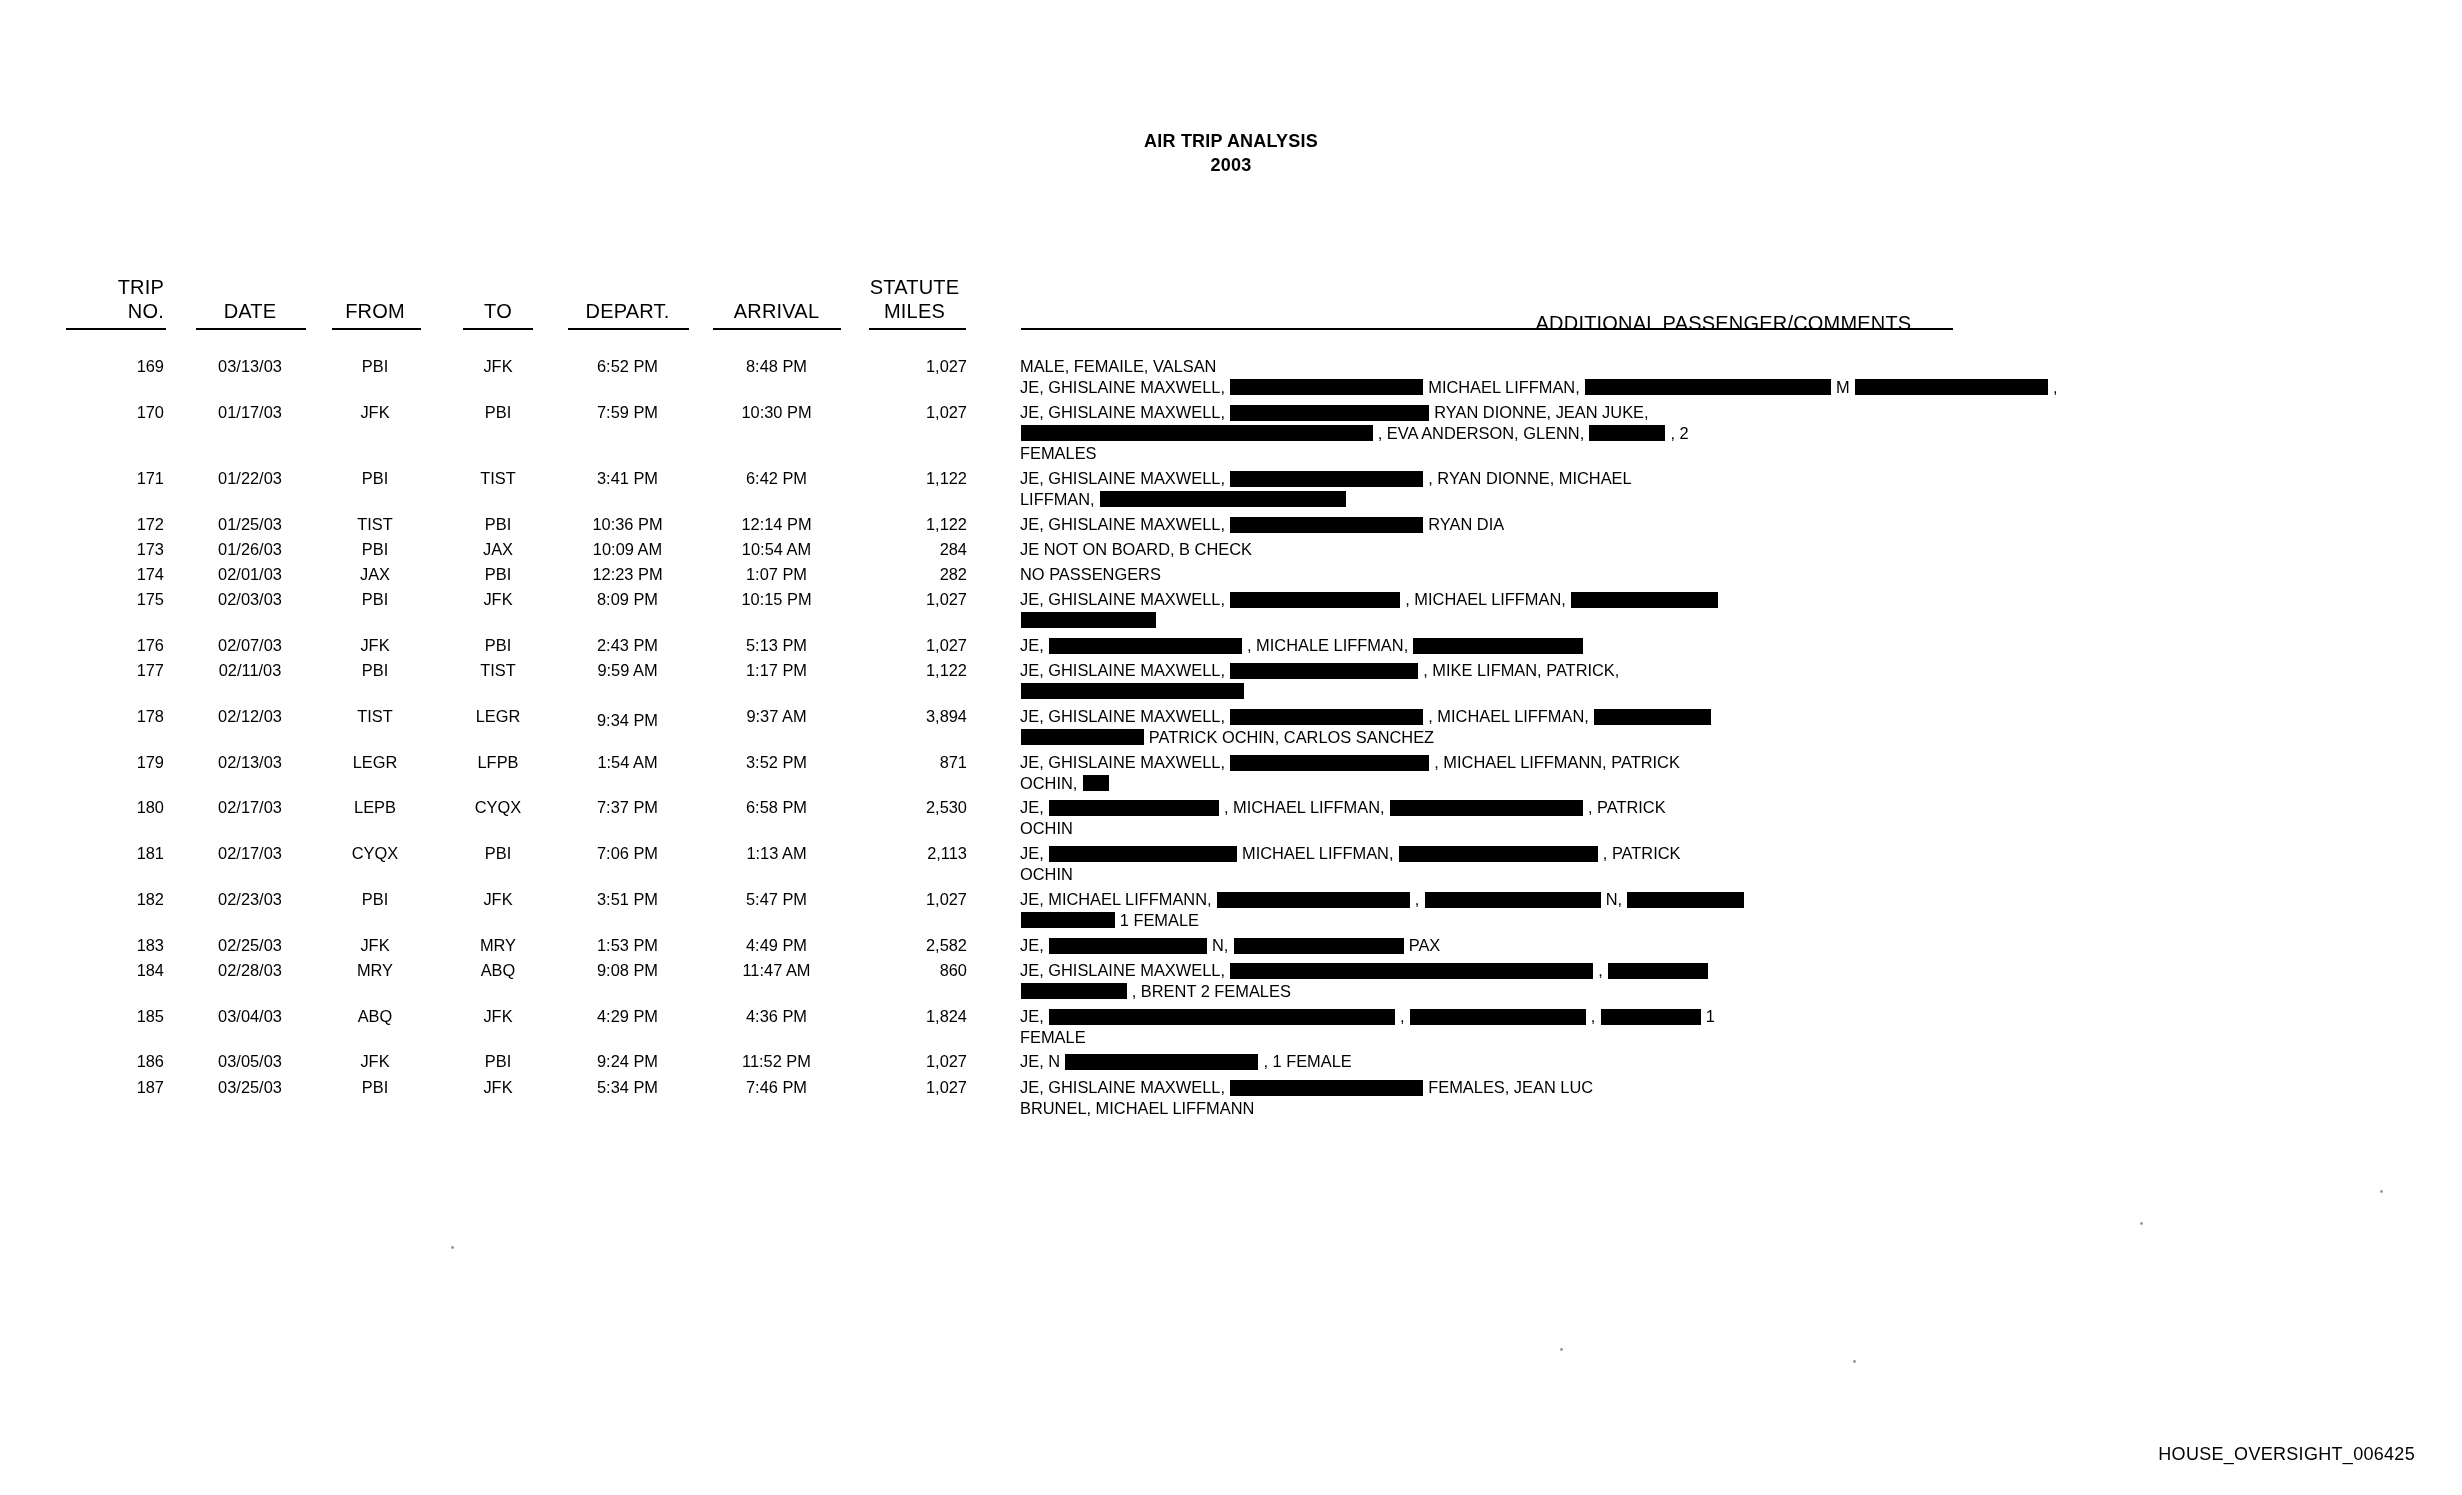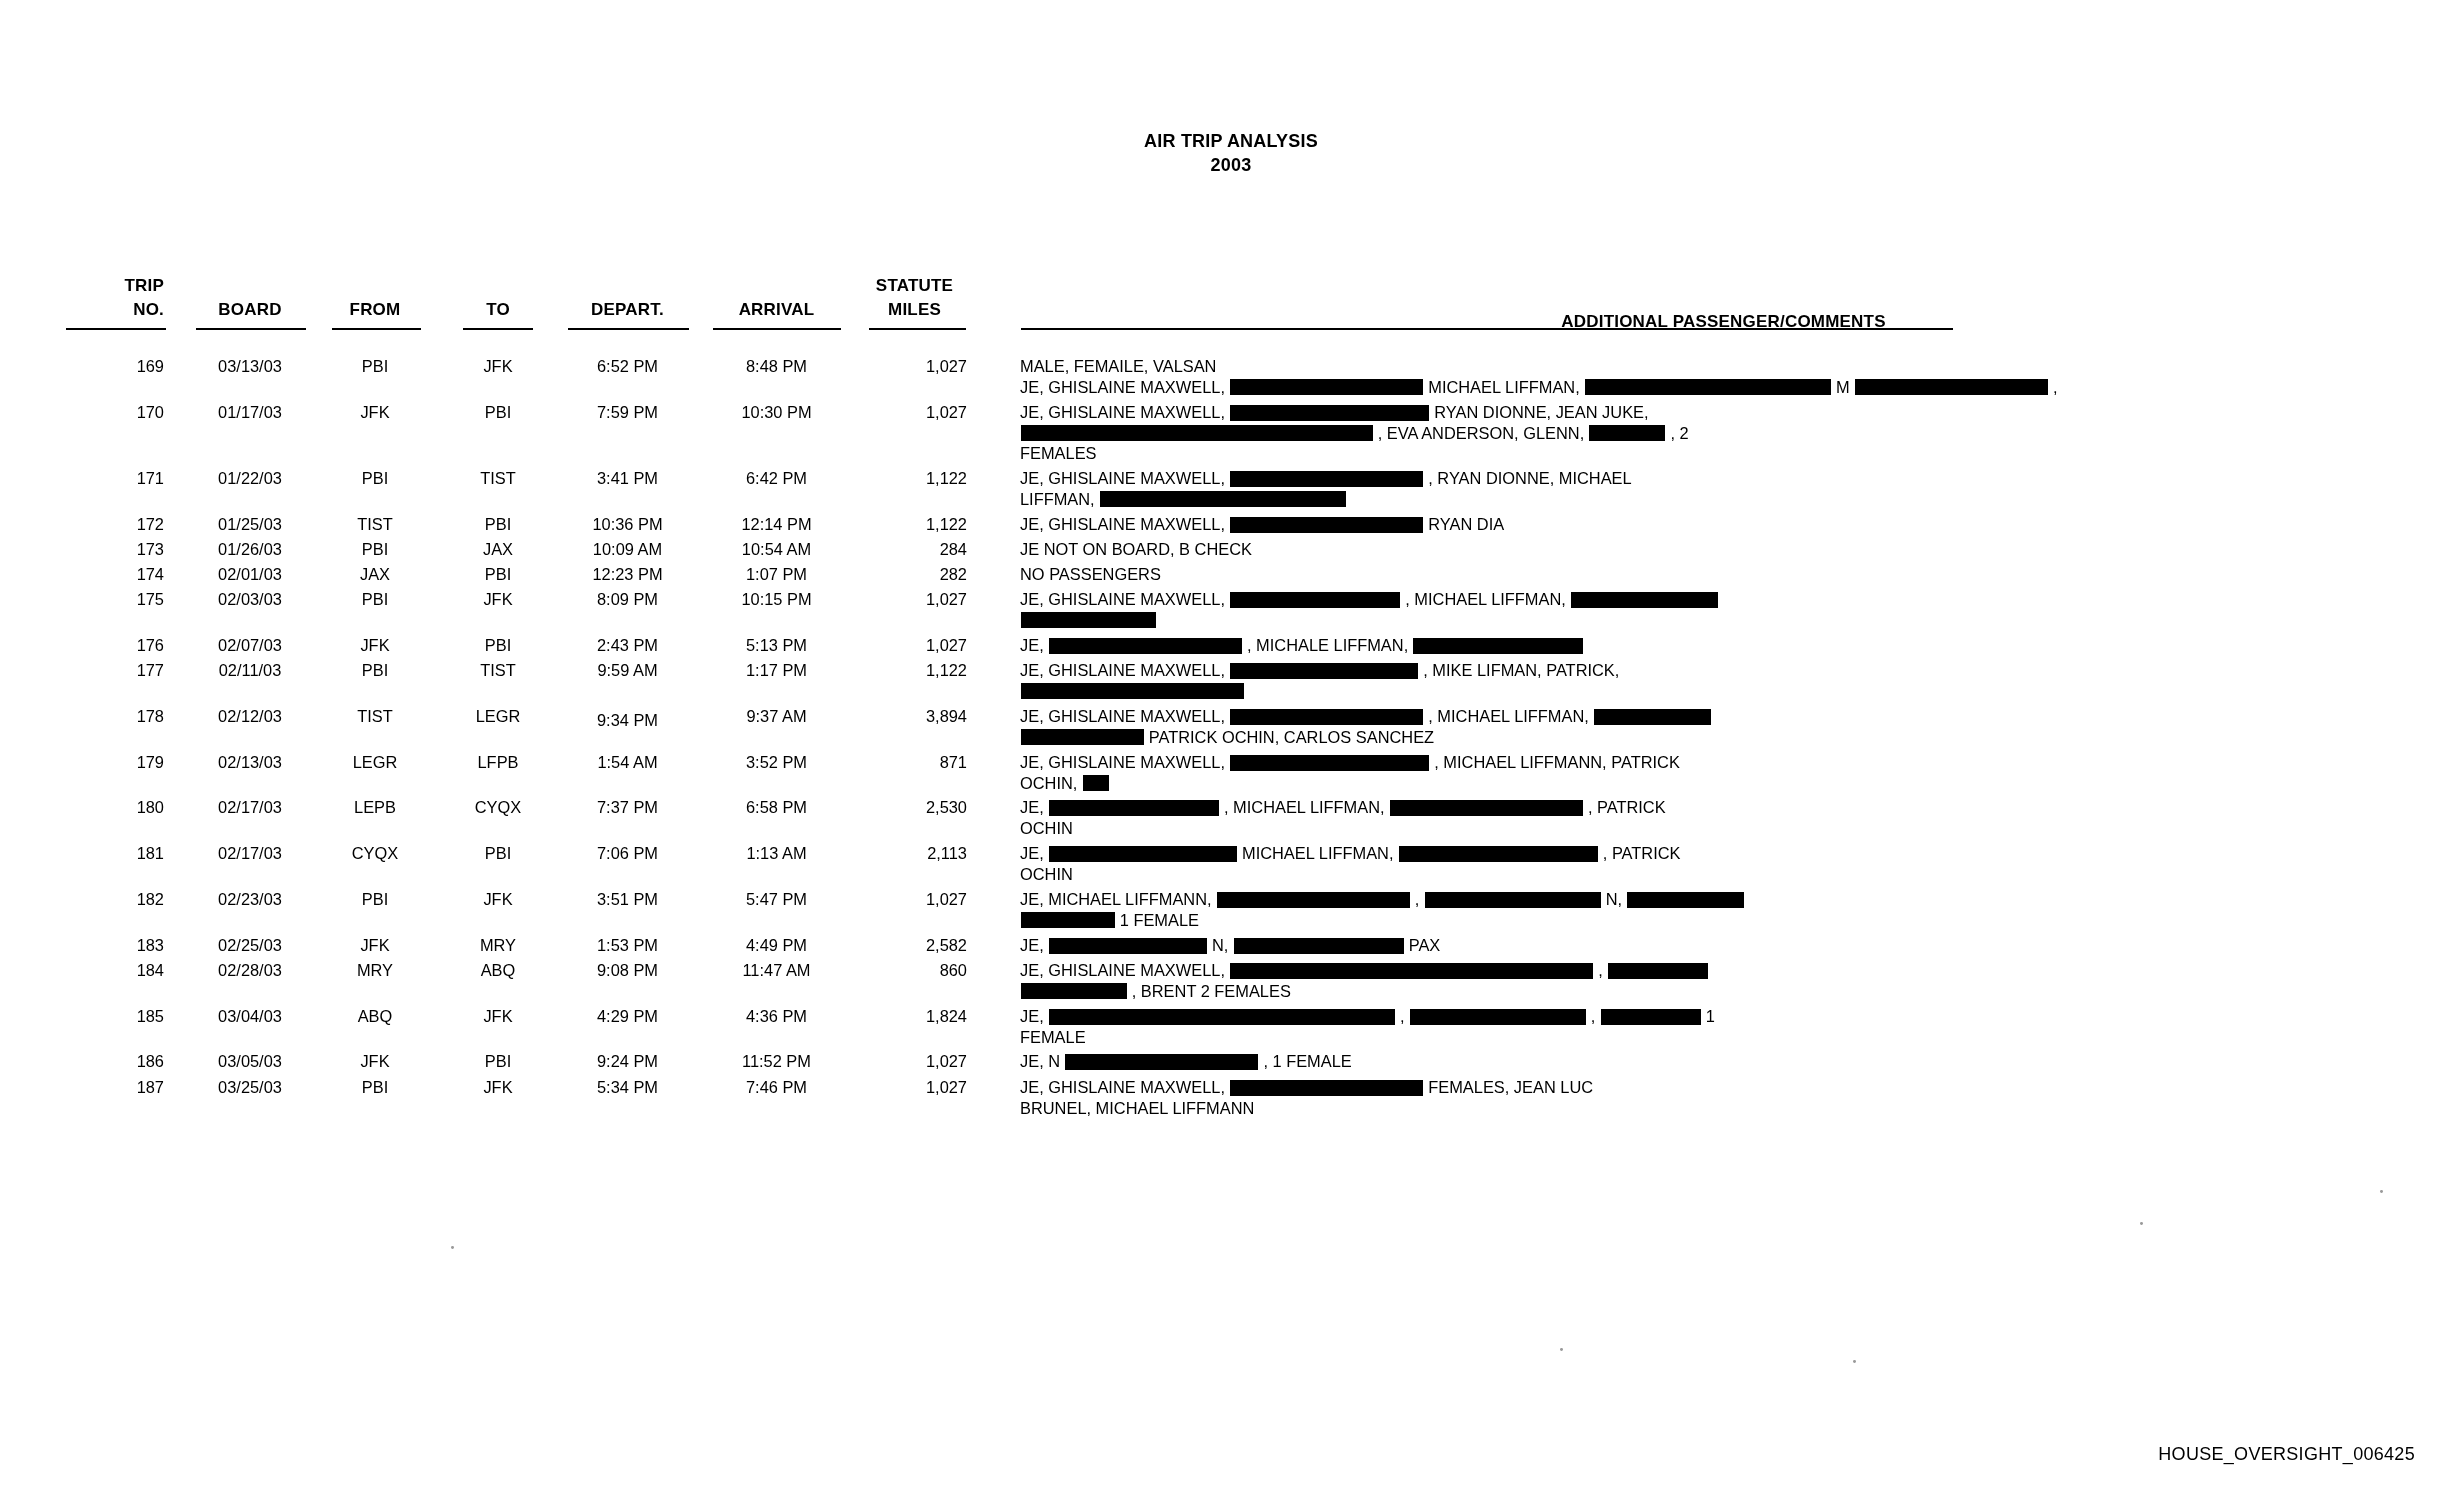--- a/index.html
+++ b/index.html
@@ -31,22 +31,22 @@
   }
   .doc-header .line {
     font-size: 18px;
     font-weight: bold;
     letter-spacing: 0.2px;
     line-height: 24px;
   }
   
   .col-head {
     position: absolute;
-    font-size: 17px;
-    font-weight: bold;
+    font-size: 20px;
+    font-weight: normal;
     letter-spacing: 0.2px;
     text-align: center;
   }
   .rule {
     position: absolute;
     background: #000;
     height: 1.8px;
   }
   
   .rows {
@@ -108,21 +108,21 @@
 
 <div class="page">
 
   <div class="doc-header">
     <div class="line">AIR TRIP ANALYSIS</div>
     <div class="line">2003</div>
   </div>
 
   <div class="col-head c-trip" style="top:276px; left:64px; width:100px;">TRIP</div>
   <div class="col-head c-trip" style="top:300px; left:64px; width:100px;">NO.</div>
-  <div class="col-head" style="top:300px; left:193px; width:114px; text-align:center;">BOARD</div>
+  <div class="col-head" style="top:300px; left:193px; width:114px; text-align:center;">DATE</div>
   <div class="col-head" style="top:300px; left:328px; width:94px; text-align:center;">FROM</div>
   <div class="col-head" style="top:300px; left:451px; width:94px; text-align:center;">TO</div>
   <div class="col-head" style="top:300px; left:563px; width:129px; text-align:center;">DEPART.</div>
   <div class="col-head" style="top:300px; left:709px; width:135px; text-align:center;">ARRIVAL</div>
   <div class="col-head" style="top:276px; left:850px; width:129px; text-align:center;">STATUTE</div>
   <div class="col-head" style="top:300px; left:850px; width:129px; text-align:center;">MILES</div>
   <div class="col-head" style="top:312px; left:1020px; width:1407px; text-align:center;">ADDITIONAL PASSENGER/COMMENTS</div>
 
   <div class="rule" style="left:66px;  top:328px; width:100px;"></div>
   <div class="rule" style="left:196px;  top:328px; width:110px;"></div>

